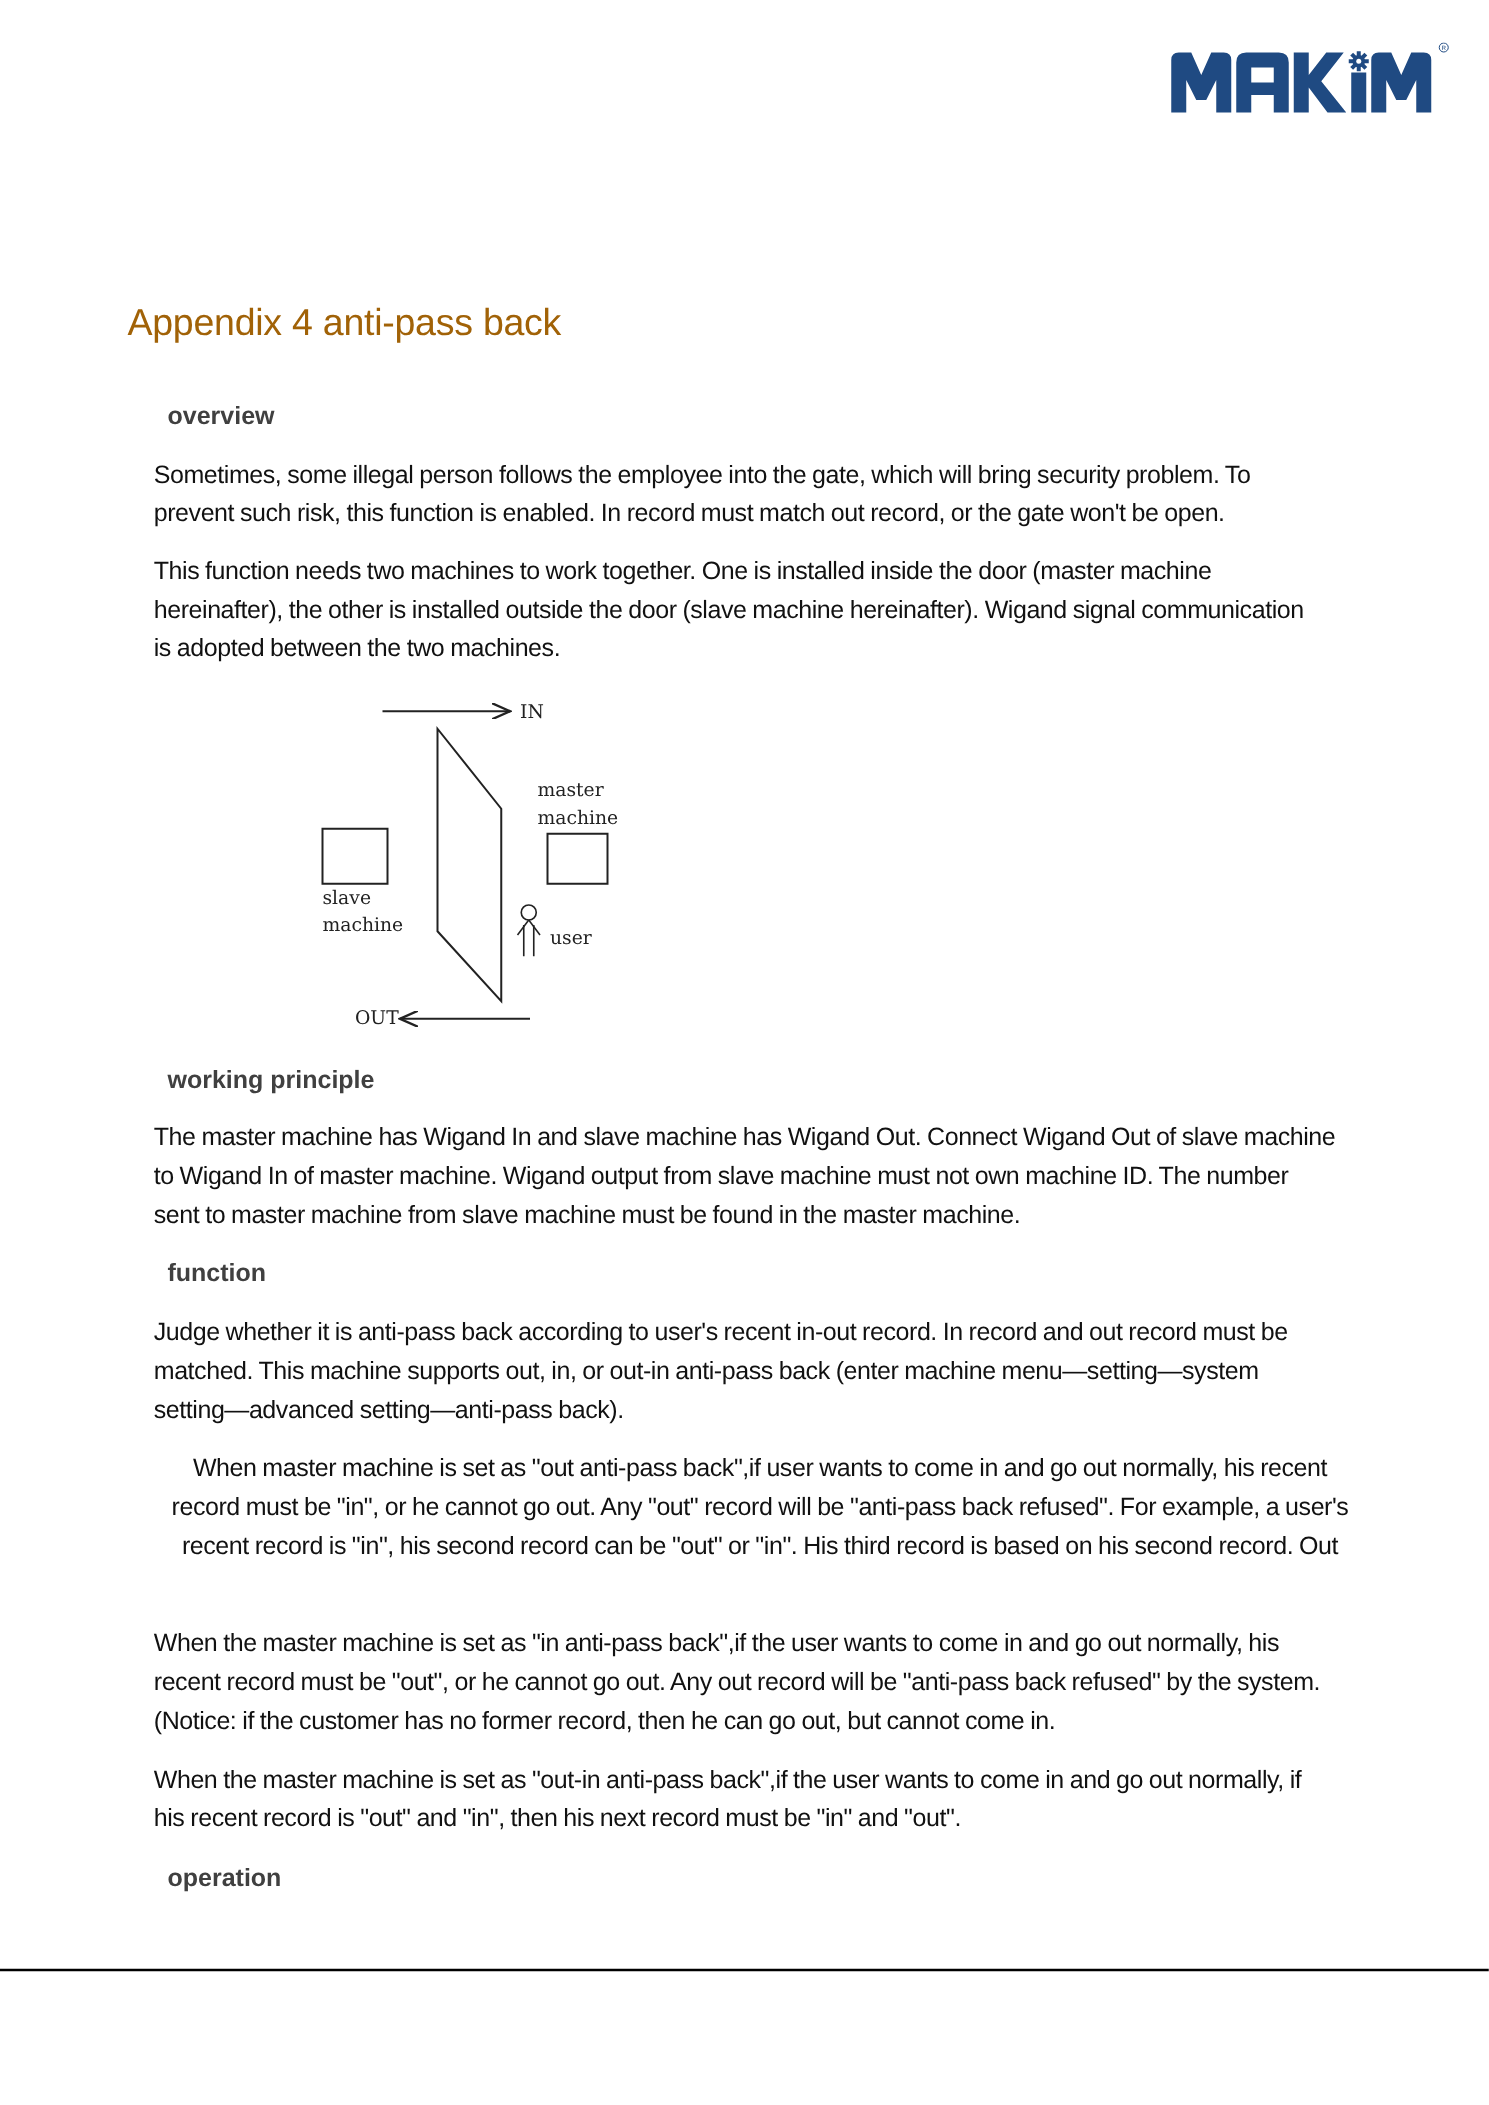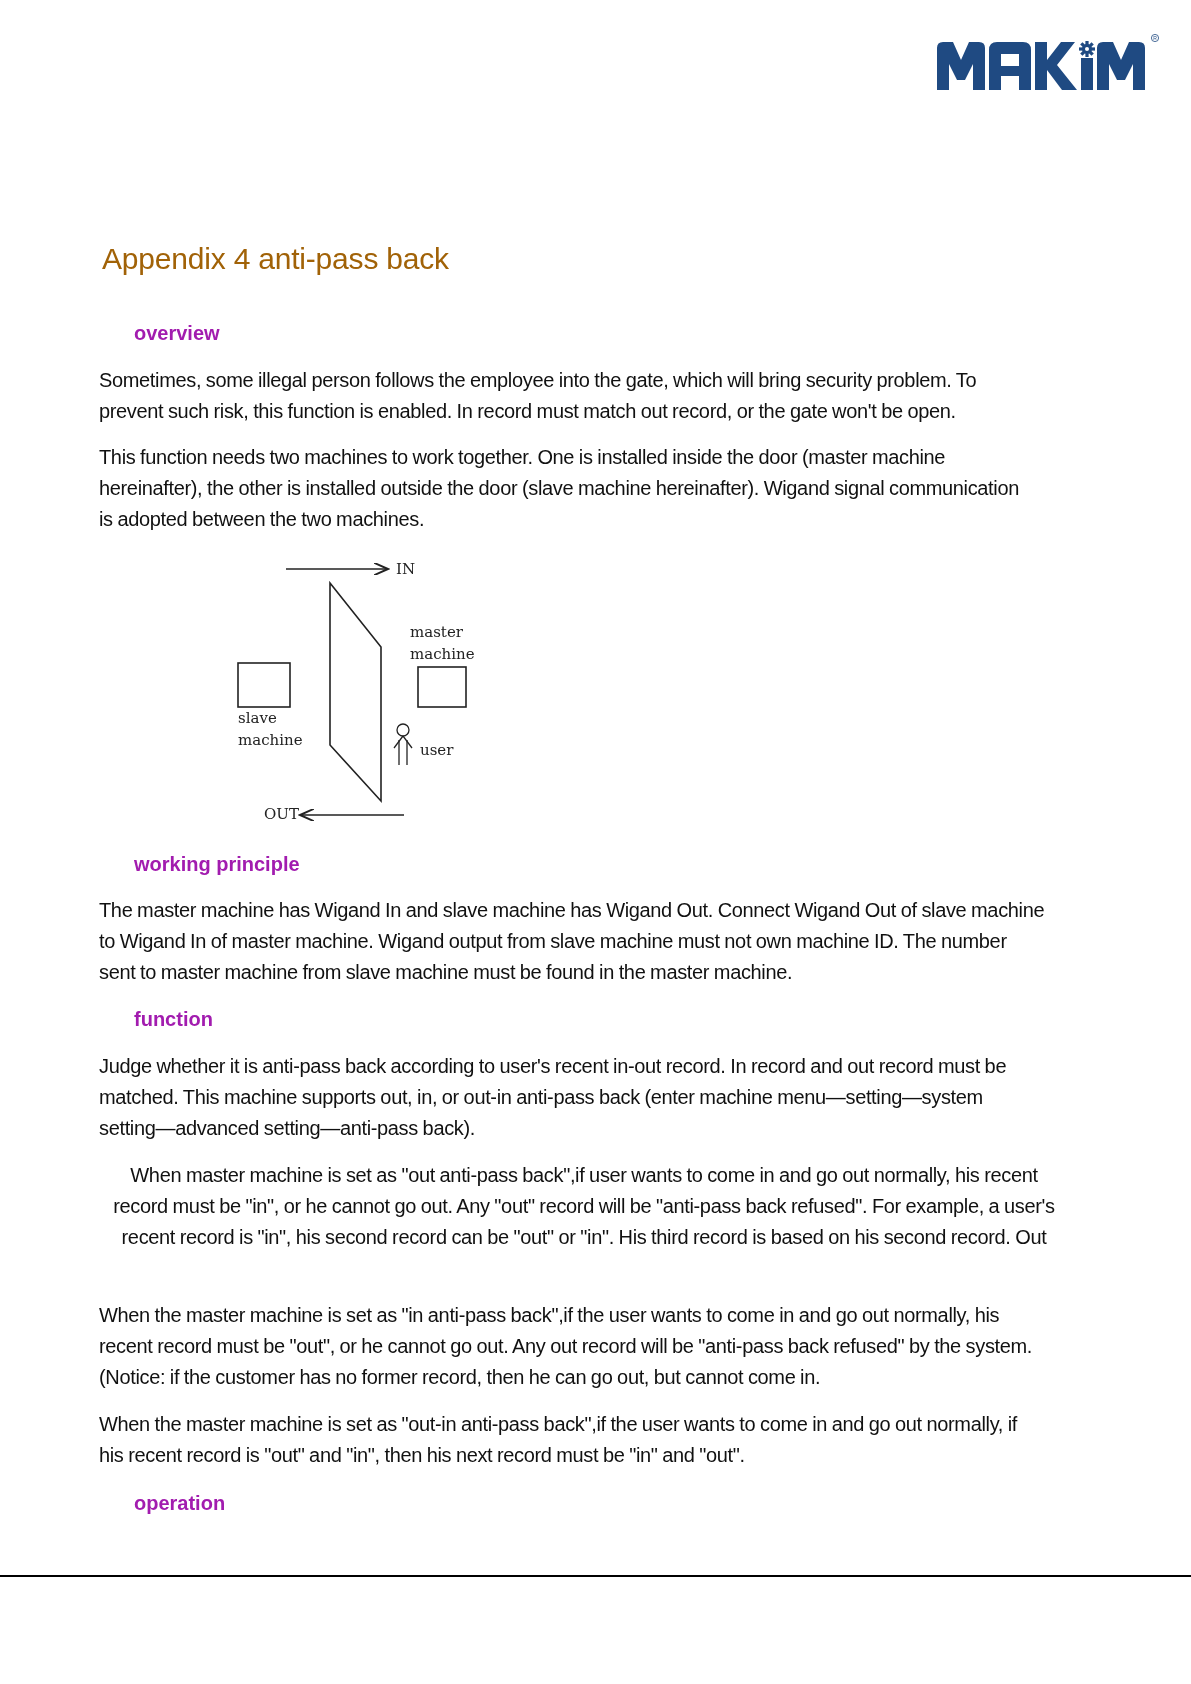--- a/index.html
+++ b/index.html
@@ -12,30 +12,30 @@
       position: absolute; left: 935px; top: 34px; width: 230px; height: 62px;
     }
     .logo svg { width: 100%; height: 100%; display: block; }
     .title {
       position: absolute; left: 102px; top: 242px;
       font-size: 30px; font-weight: normal; margin: 0; letter-spacing: -0.2px;
       color: #a16207;
     }
     .subhead {
       position: absolute; left: 134px;
-      font-size: 20px; margin: 0; color: #a21caf;
+      font-size: 20px; margin: 0; color: #404040;
     }
     .para {
-      position: absolute; left: 99px; width: 970px;
+      position: absolute; left: 123px; width: 970px;
       font-size: 20px; line-height: 31px; margin: 0; color: #111;
       letter-spacing: -0.35px; word-spacing: -0.5px;
     }
     .para .line { display: block; white-space: nowrap; }
     .diagram {
-      position: absolute; left: 228px; top: 555px; width: 280px; height: 275px; text-align: center;
+      position: absolute; left: 248px; top: 555px; width: 280px; height: 275px; text-align: center;
     }
     .diagram svg { width: 100%; height: 100%; display: block; overflow: visible; }
     .diagram text { font-family: "DejaVu Serif", serif; font-size: 15px; fill: #222; }
     .footer-rule {
       position: absolute; left: 0; top: 1575px; width: 1191px; height: 2px; background: #000;
     }
   </style>
 </head>
 <body>
 

